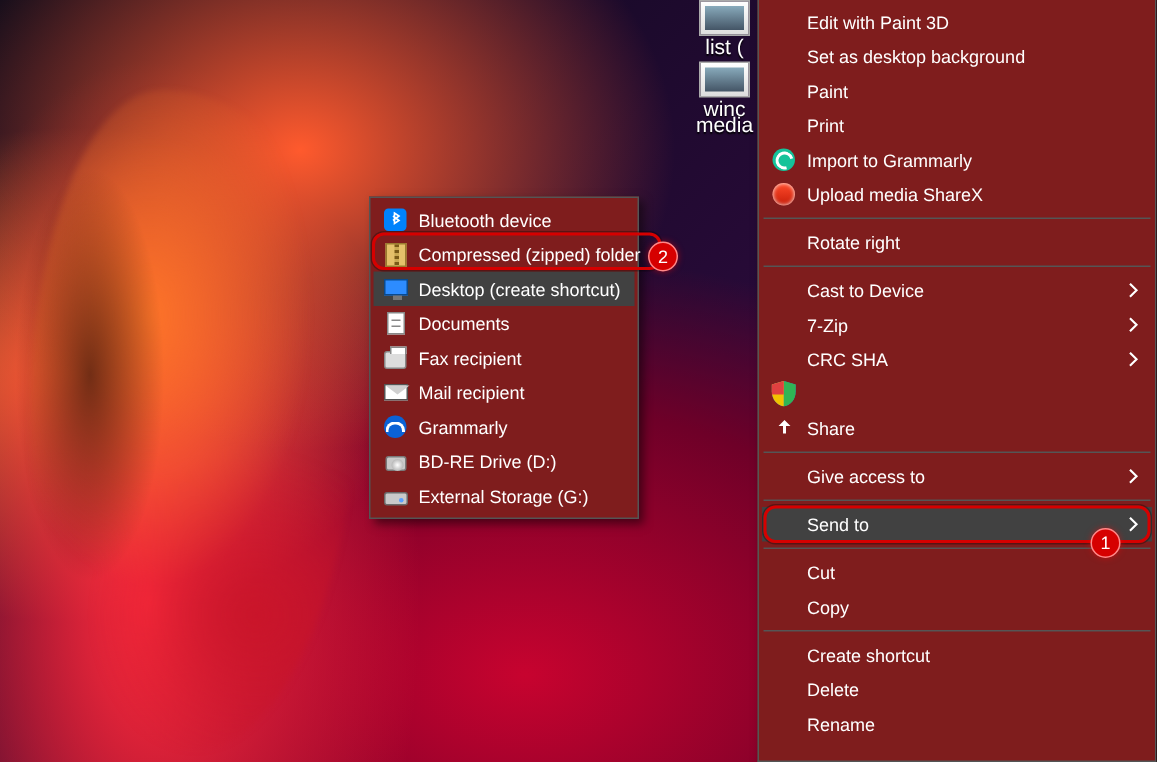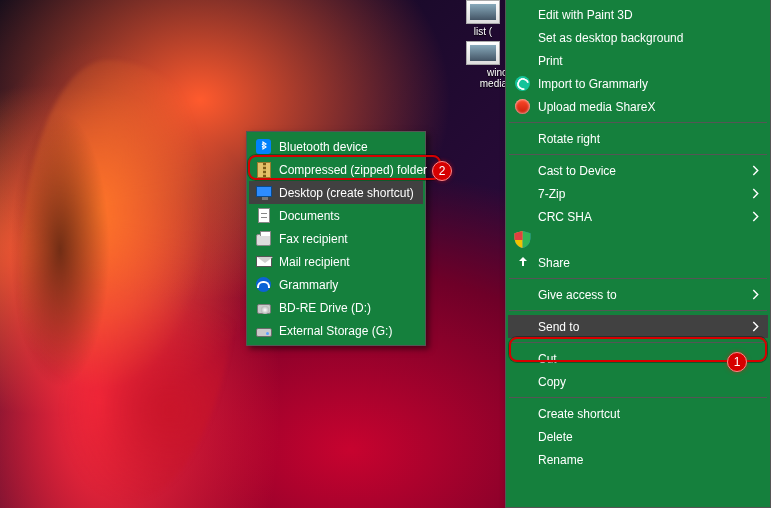--- a/index.html
+++ b/index.html
@@ -19,23 +19,23 @@
       border-radius: 40% 60% 50% 50% / 50% 40% 60% 50%;
     }
     .wallpaper::after { content:""; position:absolute; left:0; top:0; right:280px; bottom:0;
       background: radial-gradient(ellipse 90px 250px at 60px 250px, rgba(0,0,0,.55) 0%, transparent 55%);
     }
 
     .desktop-icons { position:absolute; left:459px; top:0; display:flex; flex-direction:column; gap:4px; }
     .di { width:48px; display:flex; flex-direction:column; align-items:center; gap:2px; }
     .di .thumb { width:34px; height:24px; background:#888; border:1px solid #aaa; background: linear-gradient(#fff, #ddd); position:relative; }
     .di .thumb::after { content:""; position:absolute; inset:3px; background:linear-gradient(#8ab,#456);}
-    .di .lbl { color:#fff; font-size:10px; text-align:right; line-height:11px; text-shadow:0 1px 1px #000; }
-
-    .menu { position:absolute; background:#15803d; color:#fff; border:1px solid #555; padding:3px 2px; box-shadow:3px 3px 6px rgba(0,0,0,.5); }
+    .di .lbl { color:#fff; font-size:14px; text-align:center; line-height:11px; text-shadow:0 1px 1px #000; }
+
+    .menu { position:absolute; background:#7f1d1d; color:#fff; border:1px solid #555; padding:3px 2px; box-shadow:3px 3px 6px rgba(0,0,0,.5); }
     .menu.main { left:505px; top:0; width:266px; height:508px; border-top:none; }
     .menu.sub { left:246px; top:131px; width:180px; }
     .row { display:flex; align-items:center; height:23px; padding:0 30px 0 30px; position:relative; cursor:default; }
     .row.hover, .row:hover { background:#414141; }
     .row .txt { white-space:nowrap; }
     .row .ico { position:absolute; left:6px; top:3px; width:17px; height:17px; display:flex; align-items:center; justify-content:center; }
     .row .chev { position:absolute; right:8px; top:6px; }
     .sep { height:1px; background:#555; margin:4px 1px; }
 
     .highlight { border:2px solid #d60000; border-radius:8px; position:absolute; box-shadow:0 0 0 1px rgba(0,0,0,.3); }
@@ -85,20 +85,23 @@
 </div>
 
 <div class="menu main">
   <div class="row">
       <span class="txt">Edit with Paint 3D</span>
     </div>
   <div class="row">
       <span class="txt">Set as desktop background</span>
     </div>
   <div class="row">
+      <span class="txt">Paint</span>
+    </div>
+  <div class="row">
       <span class="txt">Print</span>
     </div>
   <div class="row">
     <span class="ico">
         <span class="i-grammarly"></span>
       </span>
     <span class="txt">Import to Grammarly</span>
   </div>
   <div class="row">
     <span class="ico">

